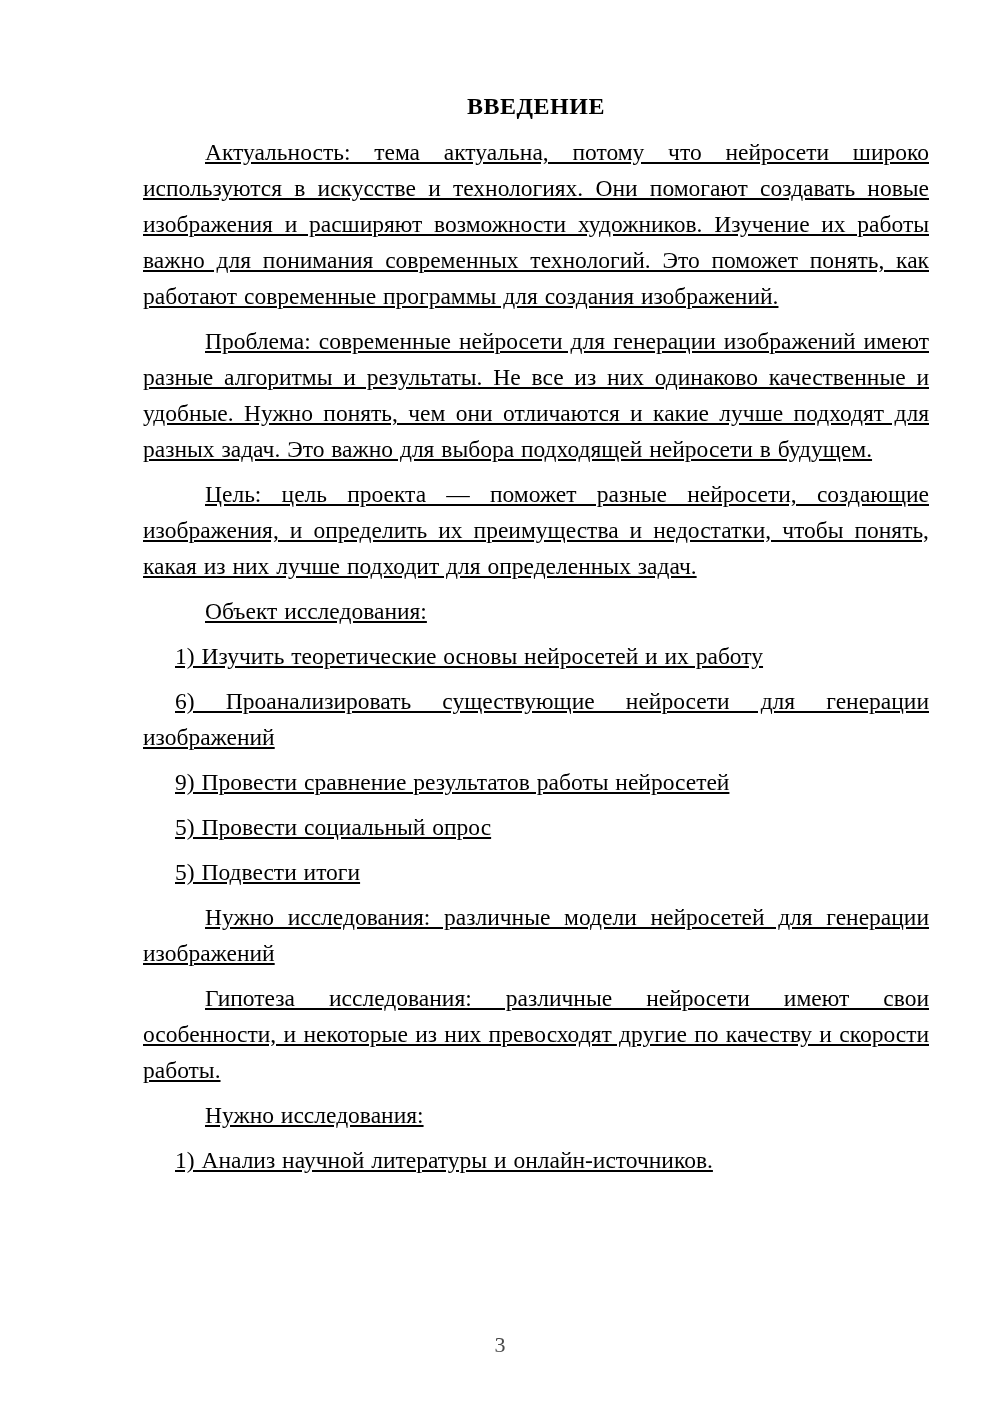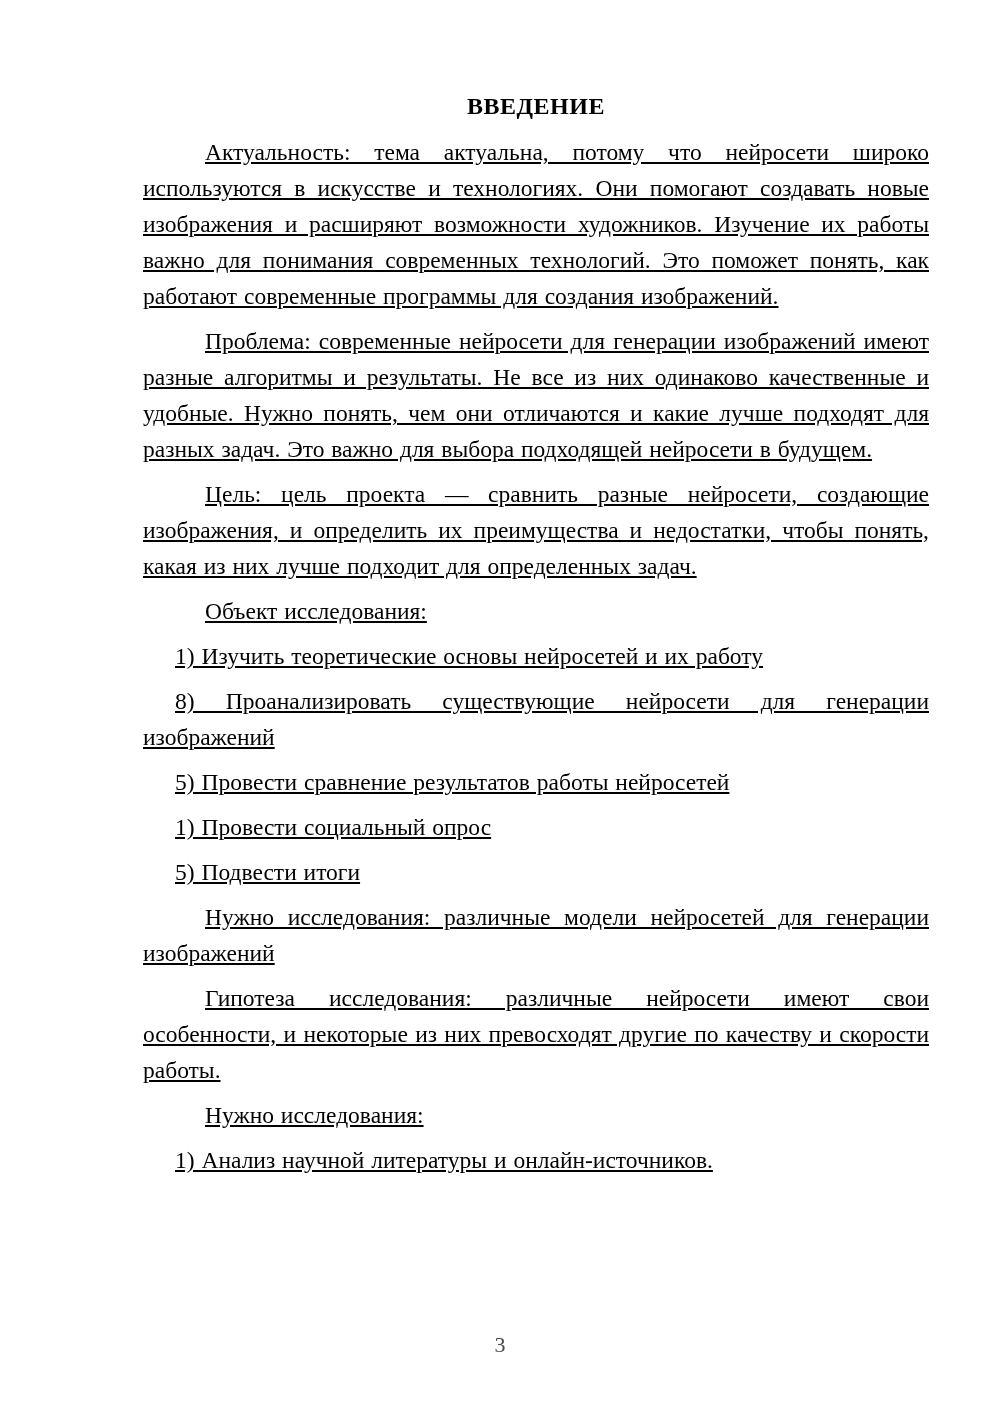--- a/index.html
+++ b/index.html
@@ -59,26 +59,26 @@
 </style>
 </head>
 <body>
 
 <div class="page">
 
   <h1 class="doc-title">ВВЕДЕНИЕ</h1>
 
   <p class="para body">Актуальность: тема актуальна, потому что нейросети широко используются в искусстве и технологиях. Они помогают создавать новые изображения и расширяют возможности художников. Изучение их работы важно для понимания современных технологий. Это поможет понять, как работают современные программы для создания изображений.</p>
   <p class="para body">Проблема: современные нейросети для генерации изображений имеют разные алгоритмы и результаты. Не все из них одинаково качественные и удобные. Нужно понять, чем они отличаются и какие лучше подходят для разных задач. Это важно для выбора подходящей нейросети в будущем.</p>
-  <p class="para body">Цель: цель проекта — сравнить разные нейросети, создающие изображения, и определить их преимущества и недостатки, чтобы понять, какая из них лучше подходит для определенных задач.</p>
+  <p class="para body">Цель: цель проекта — поможет разные нейросети, создающие изображения, и определить их преимущества и недостатки, чтобы понять, какая из них лучше подходит для определенных задач.</p>
   <p class="para body">Объект исследования:</p>
   <p class="para list">1) Изучить теоретические основы нейросетей и их работу</p>
-  <p class="para list">8) Проанализировать существующие нейросети для генерации изображений</p>
-  <p class="para list">5) Провести сравнение результатов работы нейросетей</p>
-  <p class="para list">1) Провести социальный опрос</p>
+  <p class="para list">6) Проанализировать существующие нейросети для генерации изображений</p>
+  <p class="para list">9) Провести сравнение результатов работы нейросетей</p>
+  <p class="para list">5) Провести социальный опрос</p>
   <p class="para list">5) Подвести итоги</p>
   <p class="para body">Нужно исследования: различные модели нейросетей для генерации изображений</p>
   <p class="para body">Гипотеза исследования: различные нейросети имеют свои особенности, и некоторые из них превосходят другие по качеству и скорости работы.</p>
   <p class="para body">Нужно исследования:</p>
   <p class="para list">1) Анализ научной литературы и онлайн-источников.</p>
 
   <div class="page-number">3</div>
 
 </div>
 

